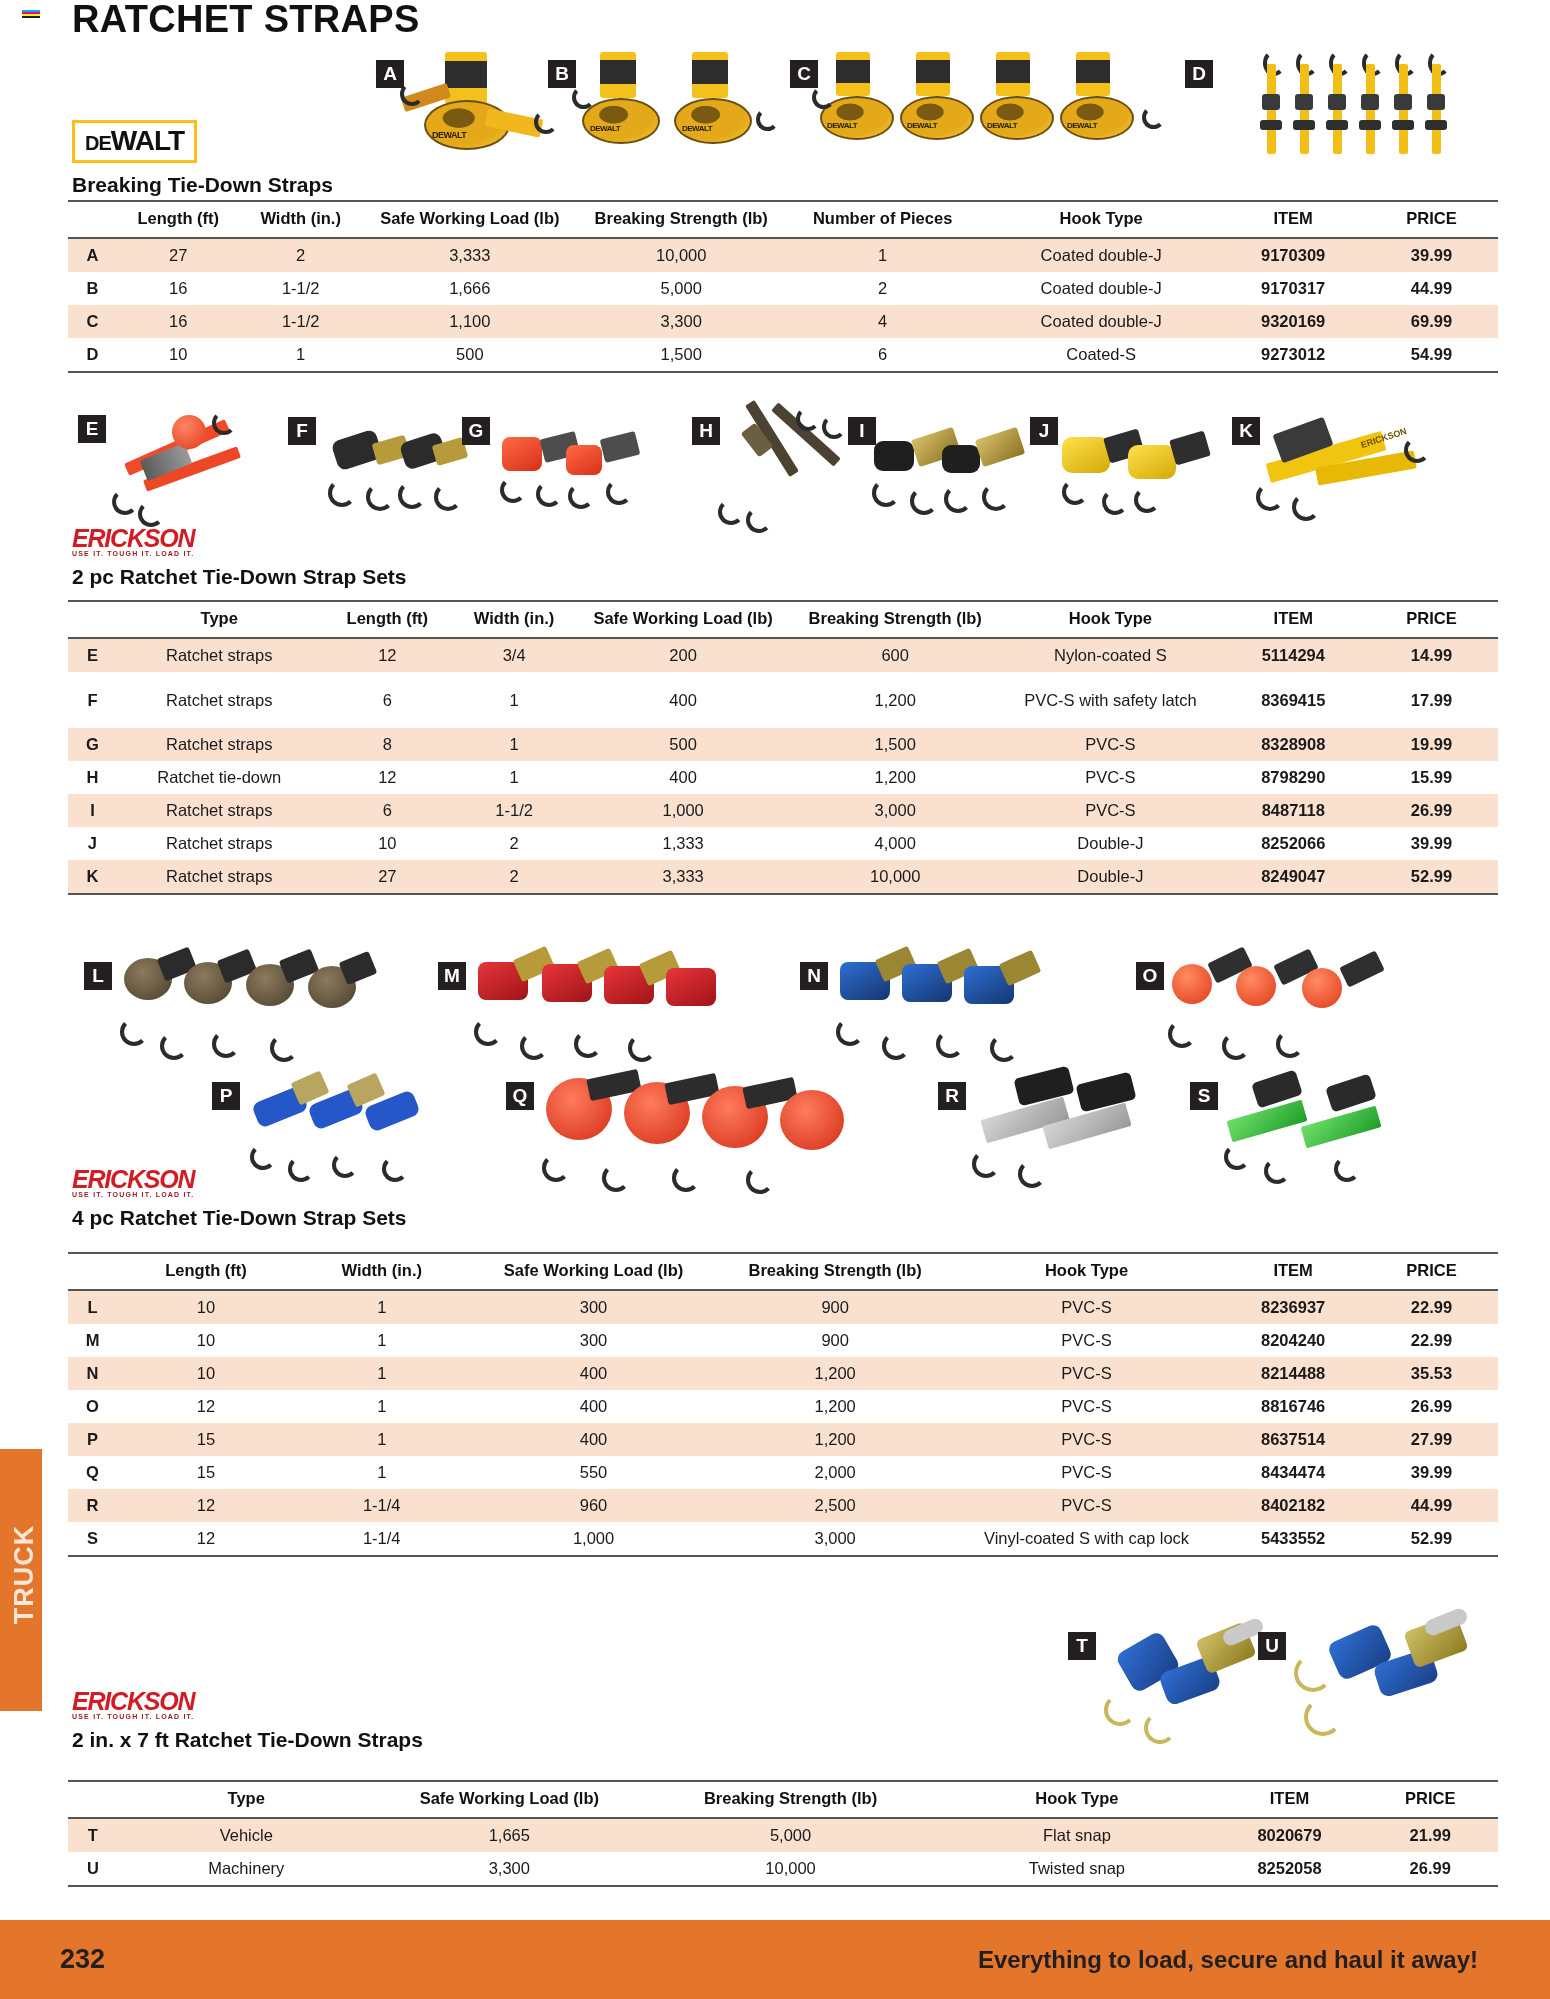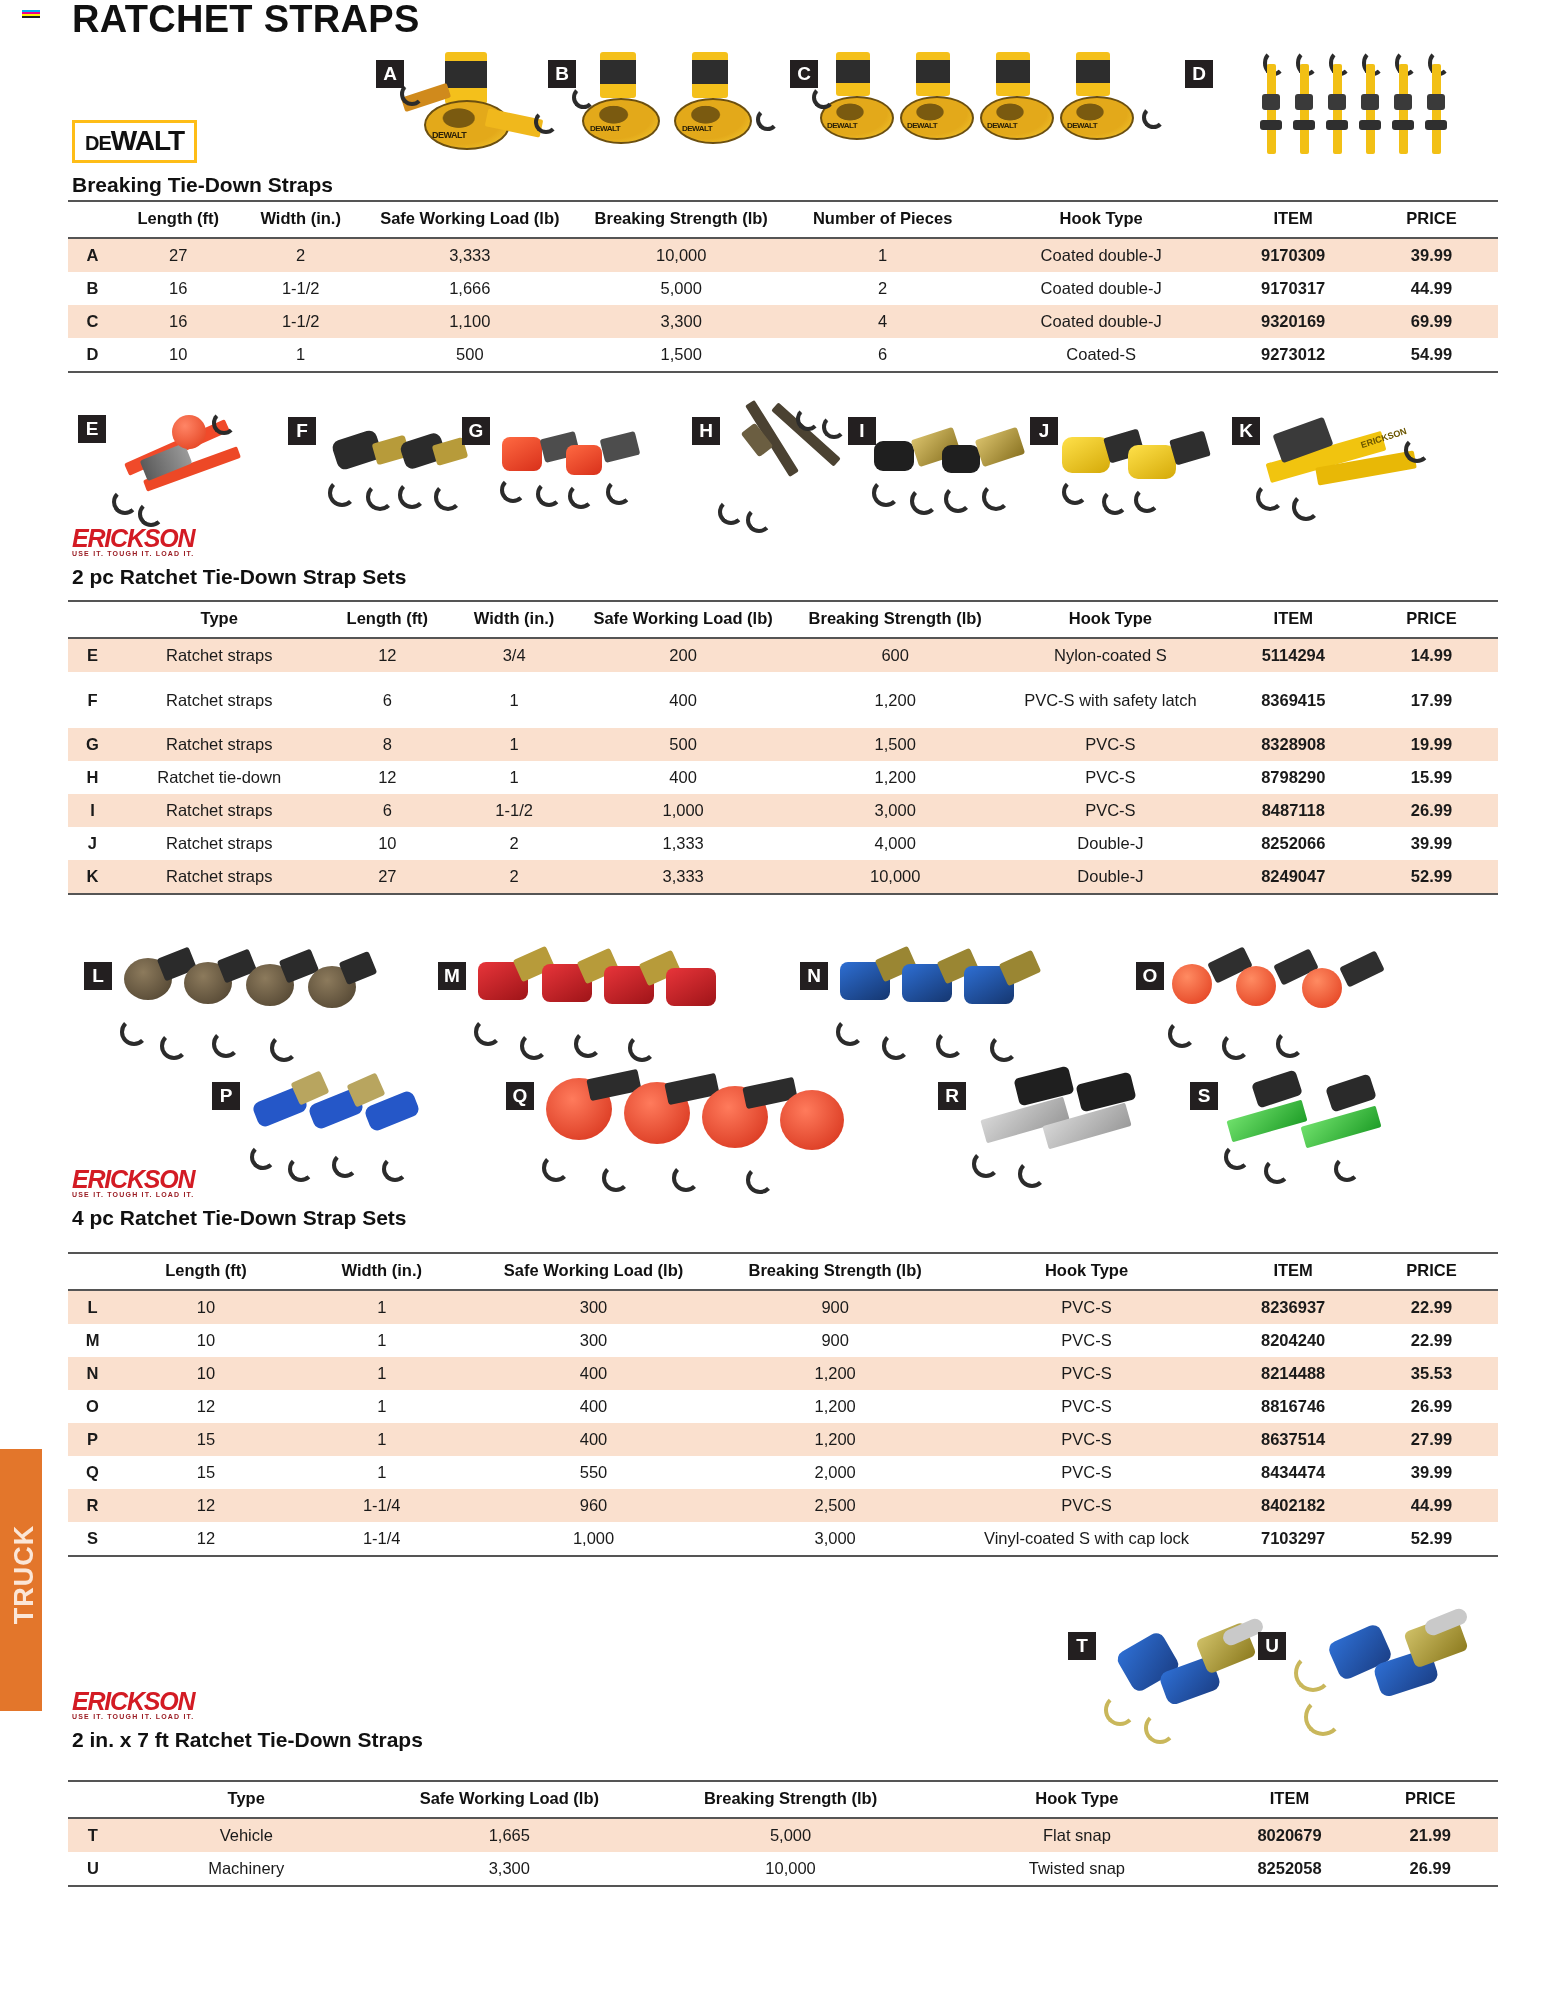--- a/index.html
+++ b/index.html
@@ -640,21 +640,21 @@
           <td class="item">8402182</td>
           <td class="price">44.99</td>
         </tr>
         <tr>
           <td class="key">S</td>
           <td>12</td>
           <td>1-1/4</td>
           <td>1,000</td>
           <td>3,000</td>
           <td>Vinyl-coated S with cap lock</td>
-          <td class="item">7103297</td>
+          <td class="item">5433552</td>
           <td class="price">52.99</td>
         </tr>
       </tbody>
     </table>
   </div>
 
   <div class="strip" style="position:absolute;left:0;top:1598px;width:1550px;height:150px;">
     <div class="badge" style="left:1068px;top:34px;">T</div>
     <div class="badge" style="left:1258px;top:34px;">U</div>
 
@@ -718,14 +718,18 @@
           <td class="price">26.99</td>
         </tr>
       </tbody>
     </table>
   </div>
 
   <div class="sidetab">
     <span>TRUCK</span>
   </div>
 
+  <div class="footer">
+    <div class="pg">232</div>
+    <div class="tagline">Everything to load, secure and haul it away!</div>
+  </div>
 
 </div>
 
 </body></html>

